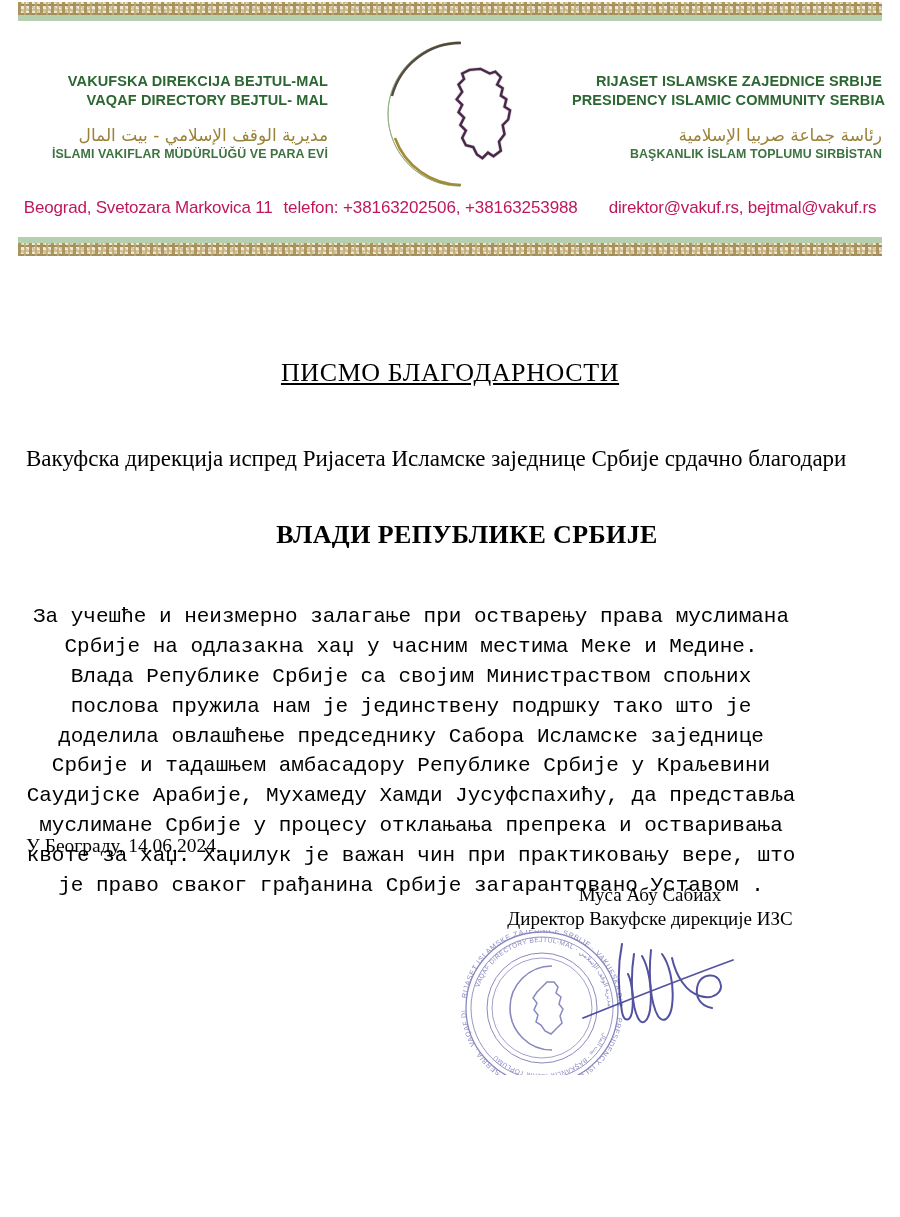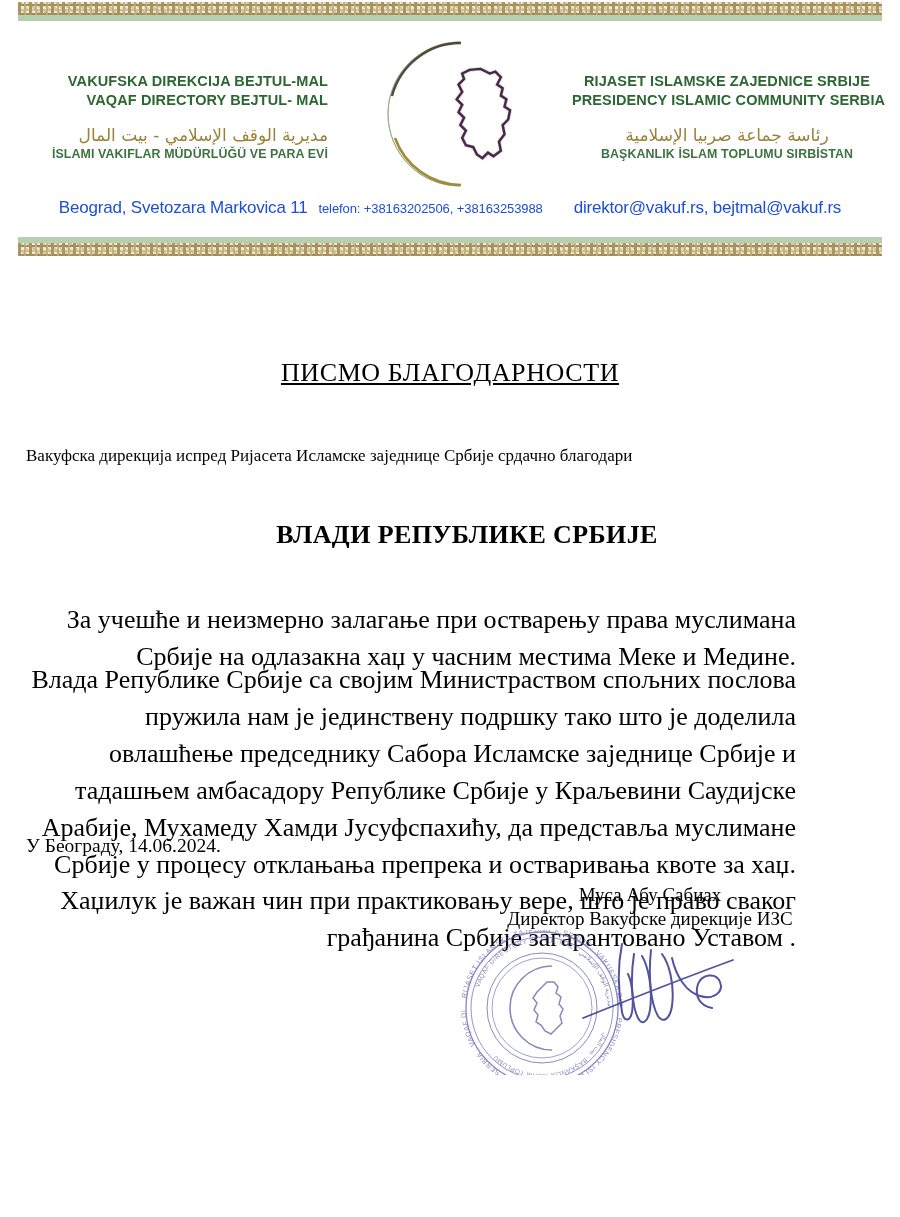--- a/index.html
+++ b/index.html
@@ -71,21 +71,21 @@
     align-items: flex-start;
     justify-content: space-between;
   }
   .head-col {
     width: 310px;
     font-family: "Liberation Sans", "DejaVu Sans", sans-serif;
     color: #2f6b34;
     line-height: 1.34;
   }
   .head-col-left  { text-align: right; padding-top: 4px; }
-  .head-col-right { text-align: center;  padding-top: 4px; }
+  .head-col-right { text-align: right;  padding-top: 4px; }
 
   .hl-1, .hl-2 {
     font-size: 14.5px;
     font-weight: bold;
     letter-spacing: .1px;
     white-space: nowrap;
     color: #2c6632;
   }
   .hl-ar {
     font-size: 17px;
@@ -119,59 +119,60 @@
     position: absolute;
     left: 18px;
     top: 198px;
     width: 864px;
     height: 28px;
     display: flex;
     align-items: baseline;
     justify-content: center;
     gap: 0;
     font-family: "Liberation Sans", "DejaVu Sans", sans-serif;
-    color: #1d4ed8;
+    color: #be185d;
     white-space: nowrap;
   }
   .contact-addr  { font-size: 17px; letter-spacing: -.2px; }
-  .contact-phone { font-size: 13px; margin-left: 11px; letter-spacing: -.1px; }
+  .contact-phone { font-size: 17px; margin-left: 11px; letter-spacing: -.1px; }
   .contact-mail  { font-size: 17px; margin-left: 31px; letter-spacing: -.2px; }
 
   
   .doc-title {
     position: absolute;
     left: 0; top: 358px;
     width: 900px;
     text-align: center;
     font-size: 26px;
     letter-spacing: .6px;
     text-decoration: underline;
   }
   .intro {
     position: absolute;
     left: 26px; top: 446px;
     width: 830px;
-    font-size: 17px;
+    font-size: 23px;
   }
   .recipient {
     position: absolute;
     left: 17px; top: 520px;
     width: 900px;
     text-align: center;
     font-size: 26px;
     font-weight: bold;
     letter-spacing: .4px;
   }
   .para {
     position: absolute;
     left: 26px;
     width: 770px;
-    font-size: 26px;
+    font-size: 21px;
     line-height: 1.42;
-    text-align: right;
+    text-align: center;
+    font-family: Liberation Mono, monospace;
   }
   .para-1 { top: 602px; }
   .para-2 { top: 662px; }
 
   .date-line {
     position: absolute;
     left: 26px; top: 835px;
     font-size: 19.5px;
   }
 

